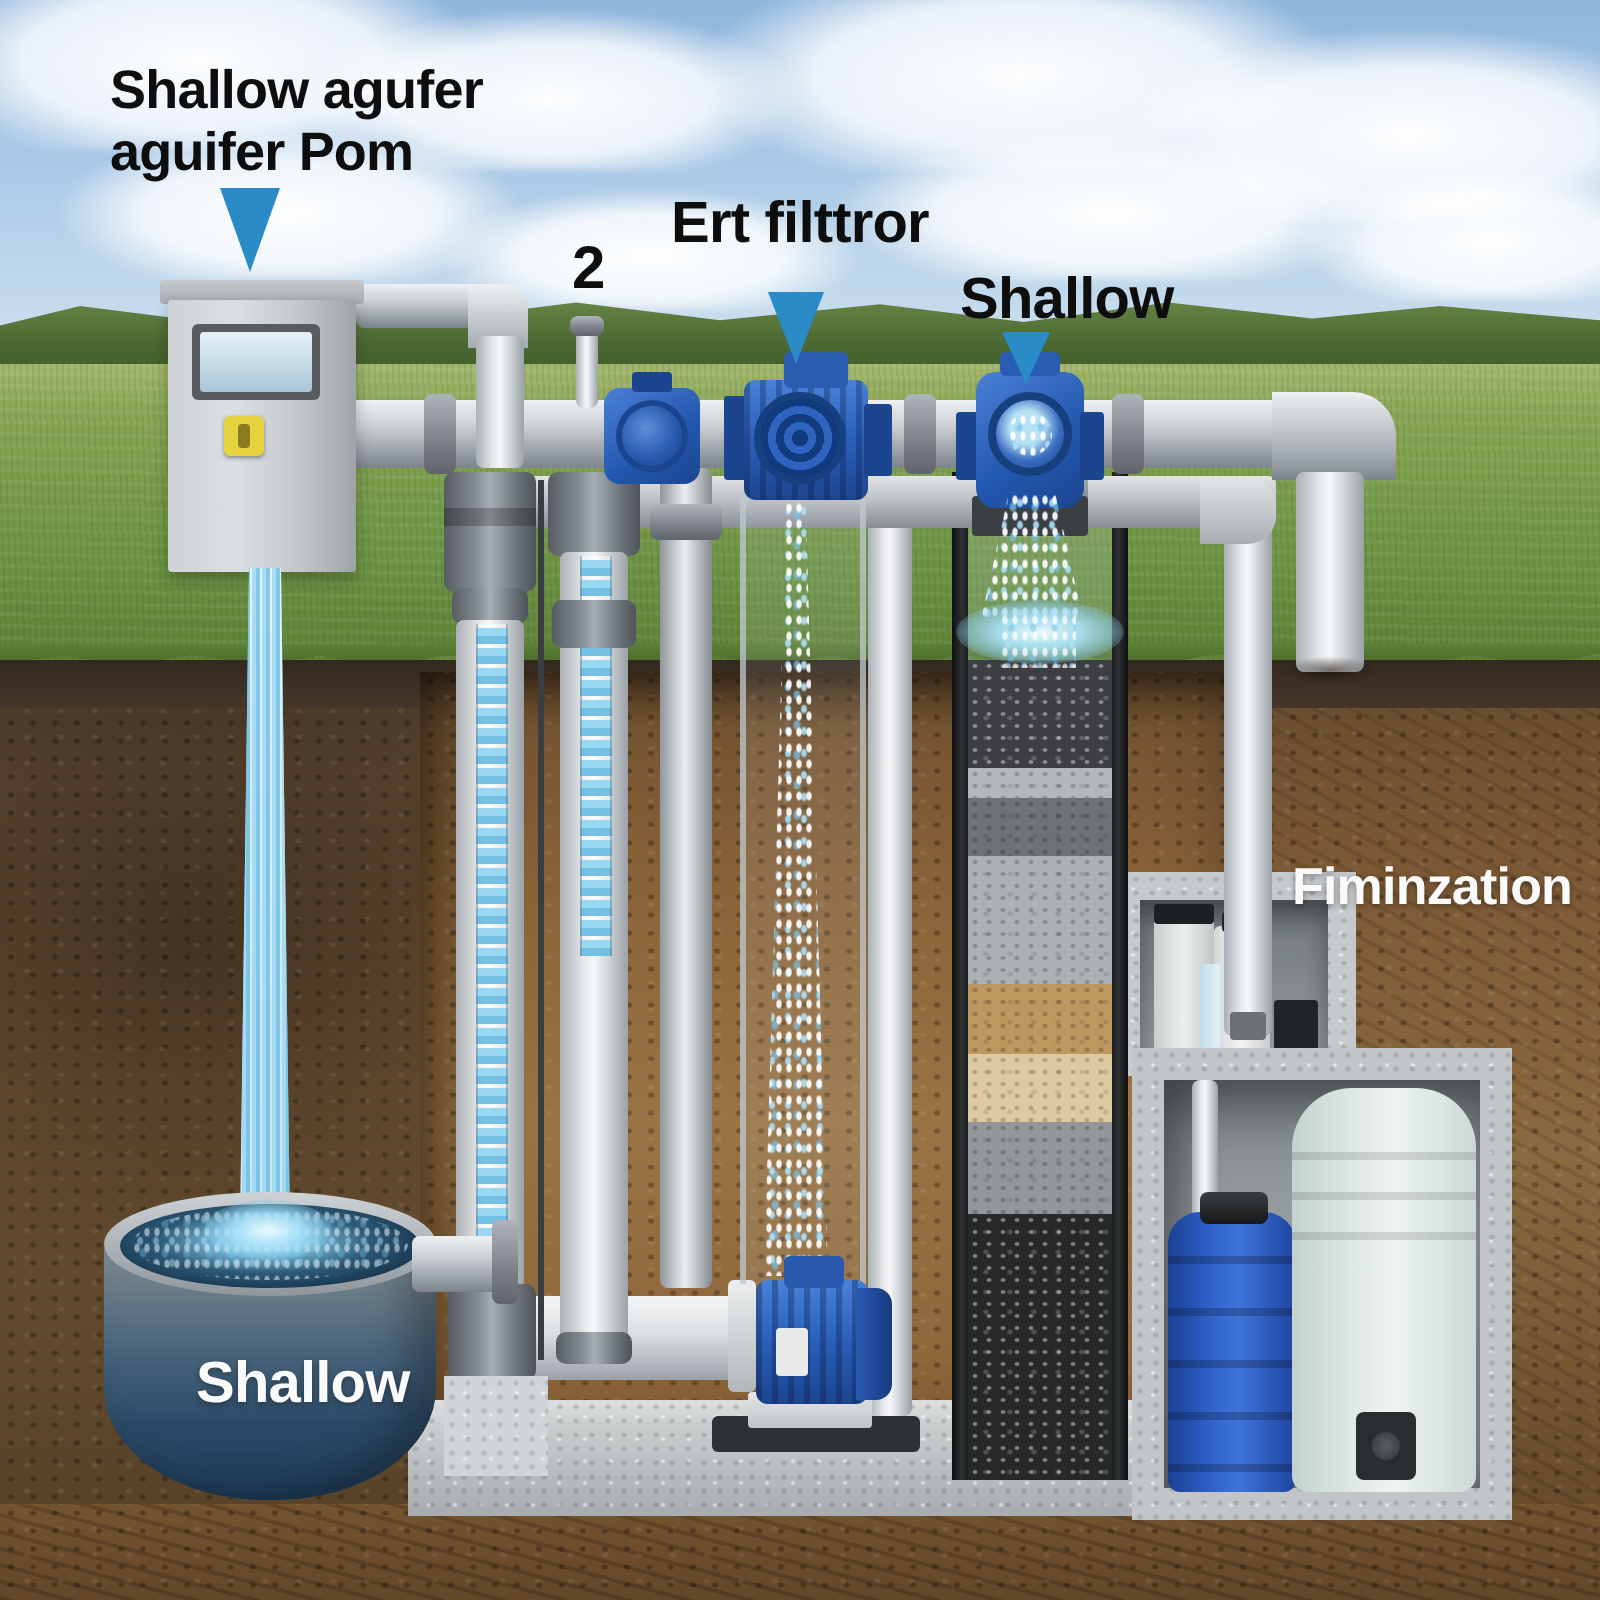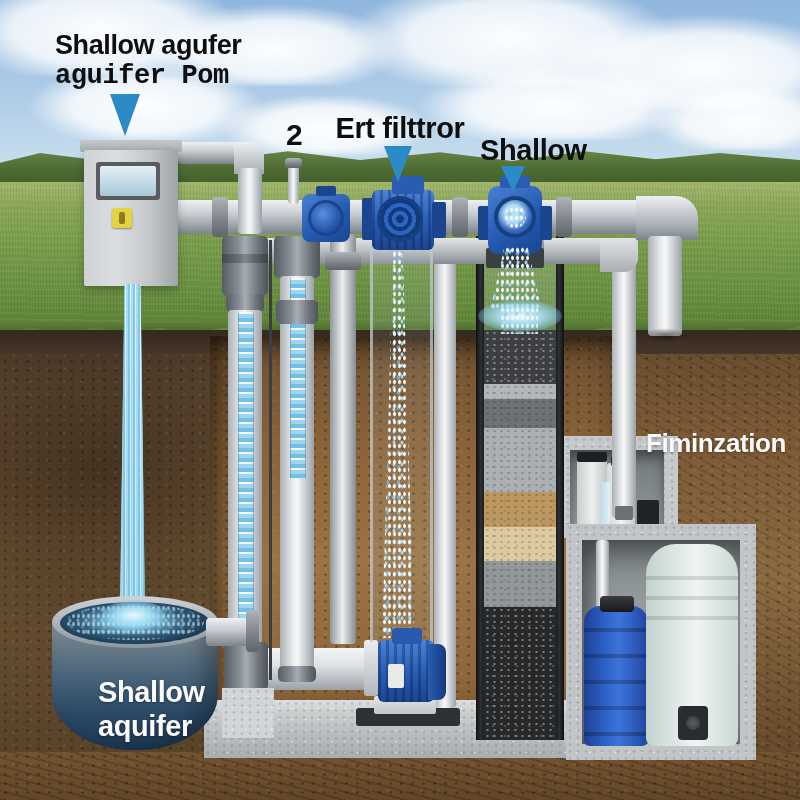--- a/index.html
+++ b/index.html
@@ -246,37 +246,36 @@
     background:linear-gradient(180deg,#cdd2d5,#8f979d);"></div>
   <div class="abs" style="left:60px;top:602px;width:150px;height:42px;border-radius:50%;
     background:radial-gradient(ellipse at 48% 45%,#bfeafa 0%,#7fc6e4 18%,#2c5a78 48%,#16324a 78%);"></div>
   <div class="abs spray" style="left:66px;top:604px;width:138px;height:36px;border-radius:50%;opacity:.55;"></div>
   <div class="abs splash" style="left:102px;top:600px;width:64px;height:30px;"></div>
   <div class="abs pipeH" style="left:206px;top:618px;width:48px;height:28px;"></div>
   <div class="abs ring" style="left:246px;top:610px;width:13px;height:42px;"></div>
 
   <div class="abs lbl lbl-dark" style="left:55px;top:30px;font-size:27px;">
     <span class="abs" style="position:static;display:block;">Shallow agufer</span>
-    <span style="display:block;font-family:Liberation Mono, monospace;">aguifer Pom</span>
+    <span style="display:block;">aguifer Pom</span>
   </div>
   <div class="abs tri" style="left:110px;top:94px;border-left:15px solid transparent;border-right:15px solid transparent;border-top:42px solid #2b8bc6;"></div>
 
   <div class="abs lbl lbl-dark" style="left:286px;top:118px;font-size:30px;">2</div>
 
-  <div class="abs lbl lbl-dark" style="left:330px;top:112px;width:140px;text-align:center;font-size:29px;">Ert filttror</div>
+  <div class="abs lbl lbl-dark" style="left:330px;top:96px;width:140px;text-align:center;font-size:29px;">Ert filttror</div>
   <div class="abs tri" style="left:384px;top:146px;border-left:14px solid transparent;border-right:14px solid transparent;border-top:36px solid #2b8bc6;"></div>
 
   <div class="abs lbl lbl-dark" style="left:480px;top:134px;font-size:29px;">Shallow</div>
   <div class="abs tri" style="left:501px;top:166px;border-left:12px solid transparent;border-right:12px solid transparent;border-top:26px solid #2b8bc6;"></div>
 
   <div class="abs lbl lbl-light" style="left:152px;top:416px;font-size:29px;">
   </div>
 
   <div class="abs lbl lbl-light" style="left:646px;top:428px;font-size:26px;">
     <span style="display:block;">Fiminzation</span>
   </div>
 
   <div class="abs lbl lbl-light" style="left:98px;top:676px;font-size:29px;">
     <span style="display:block;">Shallow</span>
-    <span style="display:block;">aquifer</span>
   </div>
 
 </div>
 
 </body></html>

